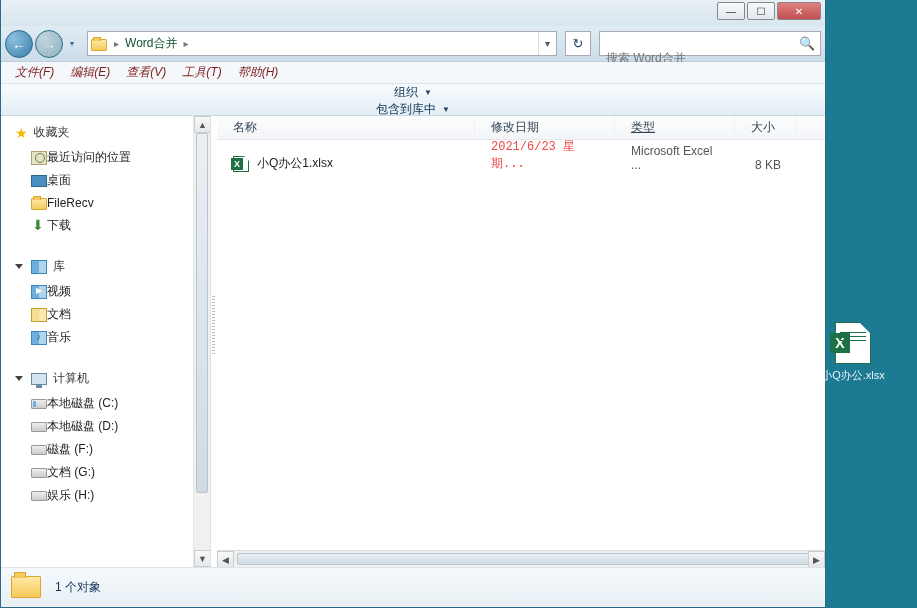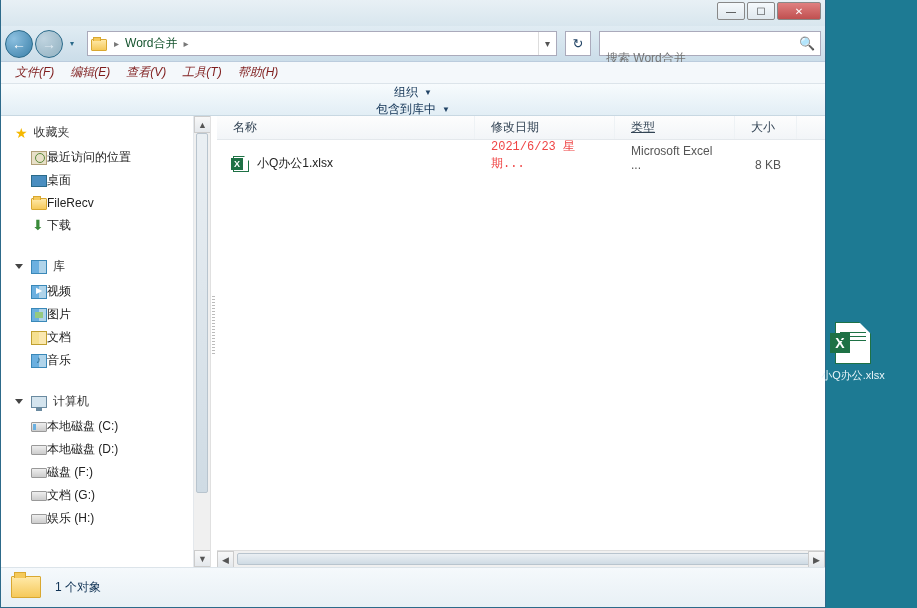--- a/index.html
+++ b/index.html
@@ -237,26 +237,20 @@
           <span>库</span>
         </div>
       <div class="navitem">
           <div class="icon">
             <div class="lib-icon video"></div>
           </div>
           <span>视频</span>
         </div>
       <div class="navitem">
           <div class="icon">
-            <div class="lib-icon pic"></div>
-          </div>
-          <span>图片</span>
-        </div>
-      <div class="navitem">
-          <div class="icon">
             <div class="lib-icon doc"></div>
           </div>
           <span>文档</span>
         </div>
       <div class="navitem">
           <div class="icon">
             <div class="lib-icon music"></div>
           </div>
           <span>音乐</span>
         </div>

